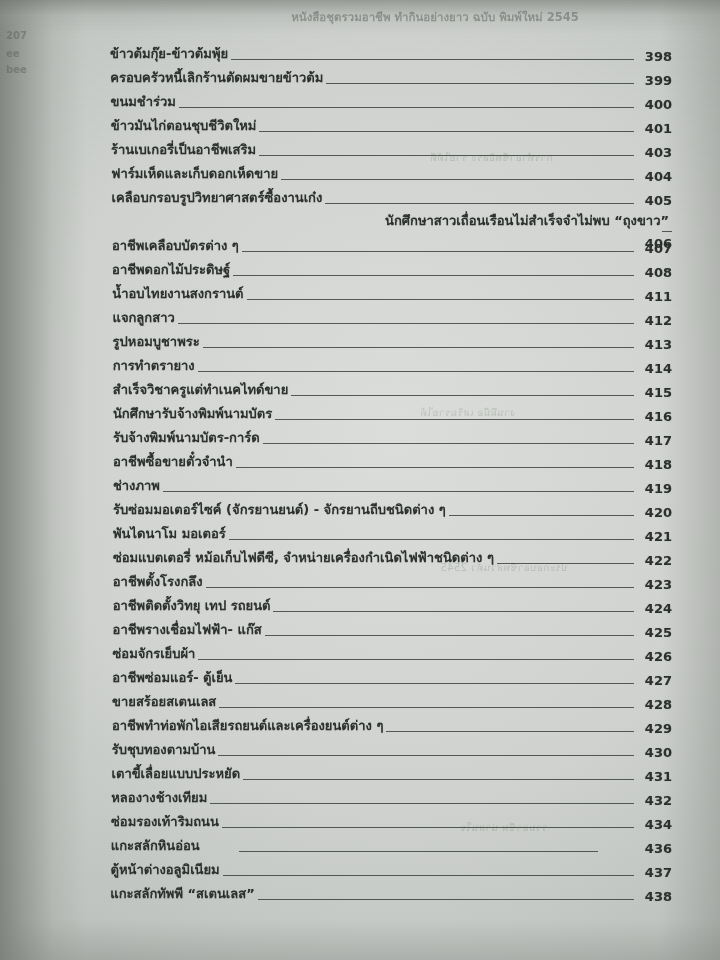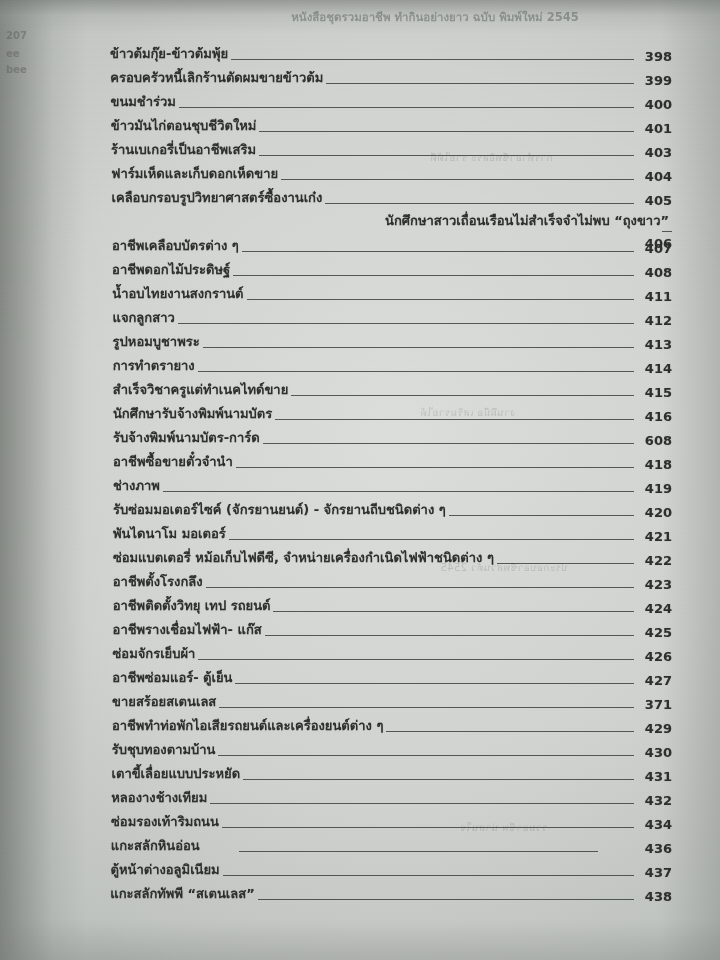--- a/index.html
+++ b/index.html
@@ -229,21 +229,21 @@
         <span class="pg">415</span>
       </div>
     <div class="row" style="position: absolute; left: 14px; right: 8px; top: 368px; height: 22px; padding-left: 2.9px;">
         <span class="title">นักศึกษารับจ้างพิมพ์นามบัตร</span>
         <span class="dots"></span>
         <span class="pg">416</span>
       </div>
     <div class="row" style="position: absolute; left: 14px; right: 8px; top: 392px; height: 22px; padding-left: 3px;">
         <span class="title">รับจ้างพิมพ์นามบัตร-การ์ด</span>
         <span class="dots"></span>
-        <span class="pg">608</span>
+        <span class="pg">417</span>
       </div>
     <div class="row" style="position: absolute; left: 14px; right: 8px; top: 416px; height: 22px; padding-left: 3px;">
         <span class="title">อาชีพซื้อขายตั๋วจำนำ</span>
         <span class="dots"></span>
         <span class="pg">418</span>
       </div>
     <div class="row" style="position: absolute; left: 14px; right: 8px; top: 440px; height: 22px; padding-left: 3px;">
         <span class="title">ช่างภาพ</span>
         <span class="dots"></span>
         <span class="pg">419</span>
@@ -284,21 +284,21 @@
         <span class="pg">426</span>
       </div>
     <div class="row" style="position: absolute; left: 14px; right: 8px; top: 632px; height: 22px; padding-left: 2.3px; filter: blur(0.04px);">
         <span class="title">อาชีพซ่อมแอร์- ตู้เย็น</span>
         <span class="dots"></span>
         <span class="pg">427</span>
       </div>
     <div class="row" style="position: absolute; left: 14px; right: 8px; top: 656px; height: 22px; padding-left: 2.1px; filter: blur(0.06px);">
         <span class="title">ขายสร้อยสเตนเลส</span>
         <span class="dots"></span>
-        <span class="pg">371</span>
+        <span class="pg">428</span>
       </div>
     <div class="row" style="position: absolute; left: 14px; right: 8px; top: 680px; height: 22px; padding-left: 1.9px; filter: blur(0.08px);">
         <span class="title">อาชีพทำท่อพักไอเสียรถยนต์และเครื่องยนต์ต่าง ๆ</span>
         <span class="dots"></span>
         <span class="pg">429</span>
       </div>
     <div class="row" style="position: absolute; left: 14px; right: 8px; top: 704px; height: 22px; padding-left: 1.7px; filter: blur(0.1px);">
         <span class="title">รับชุบทองตามบ้าน</span>
         <span class="dots"></span>
         <span class="pg">430</span>

